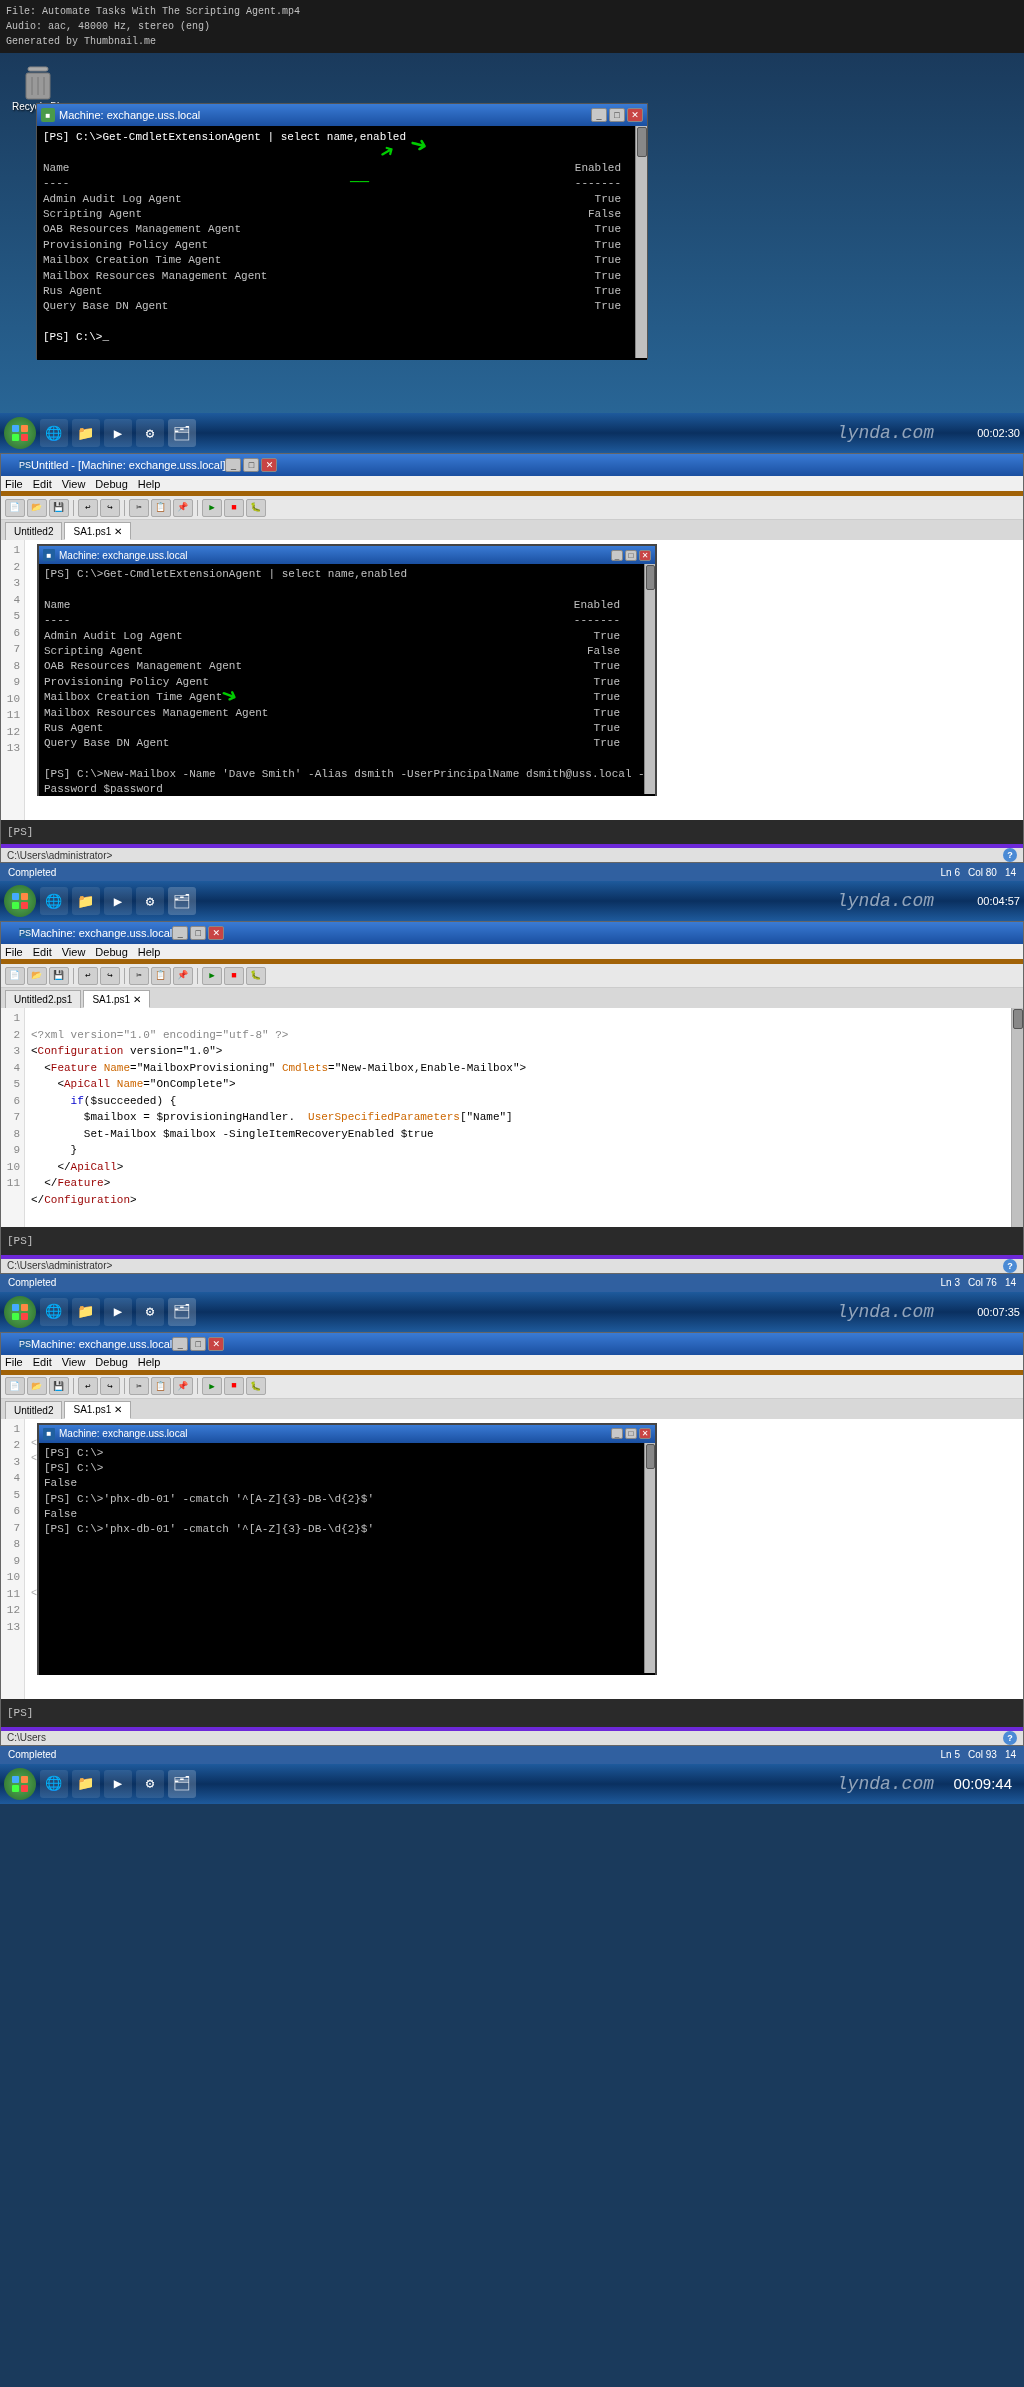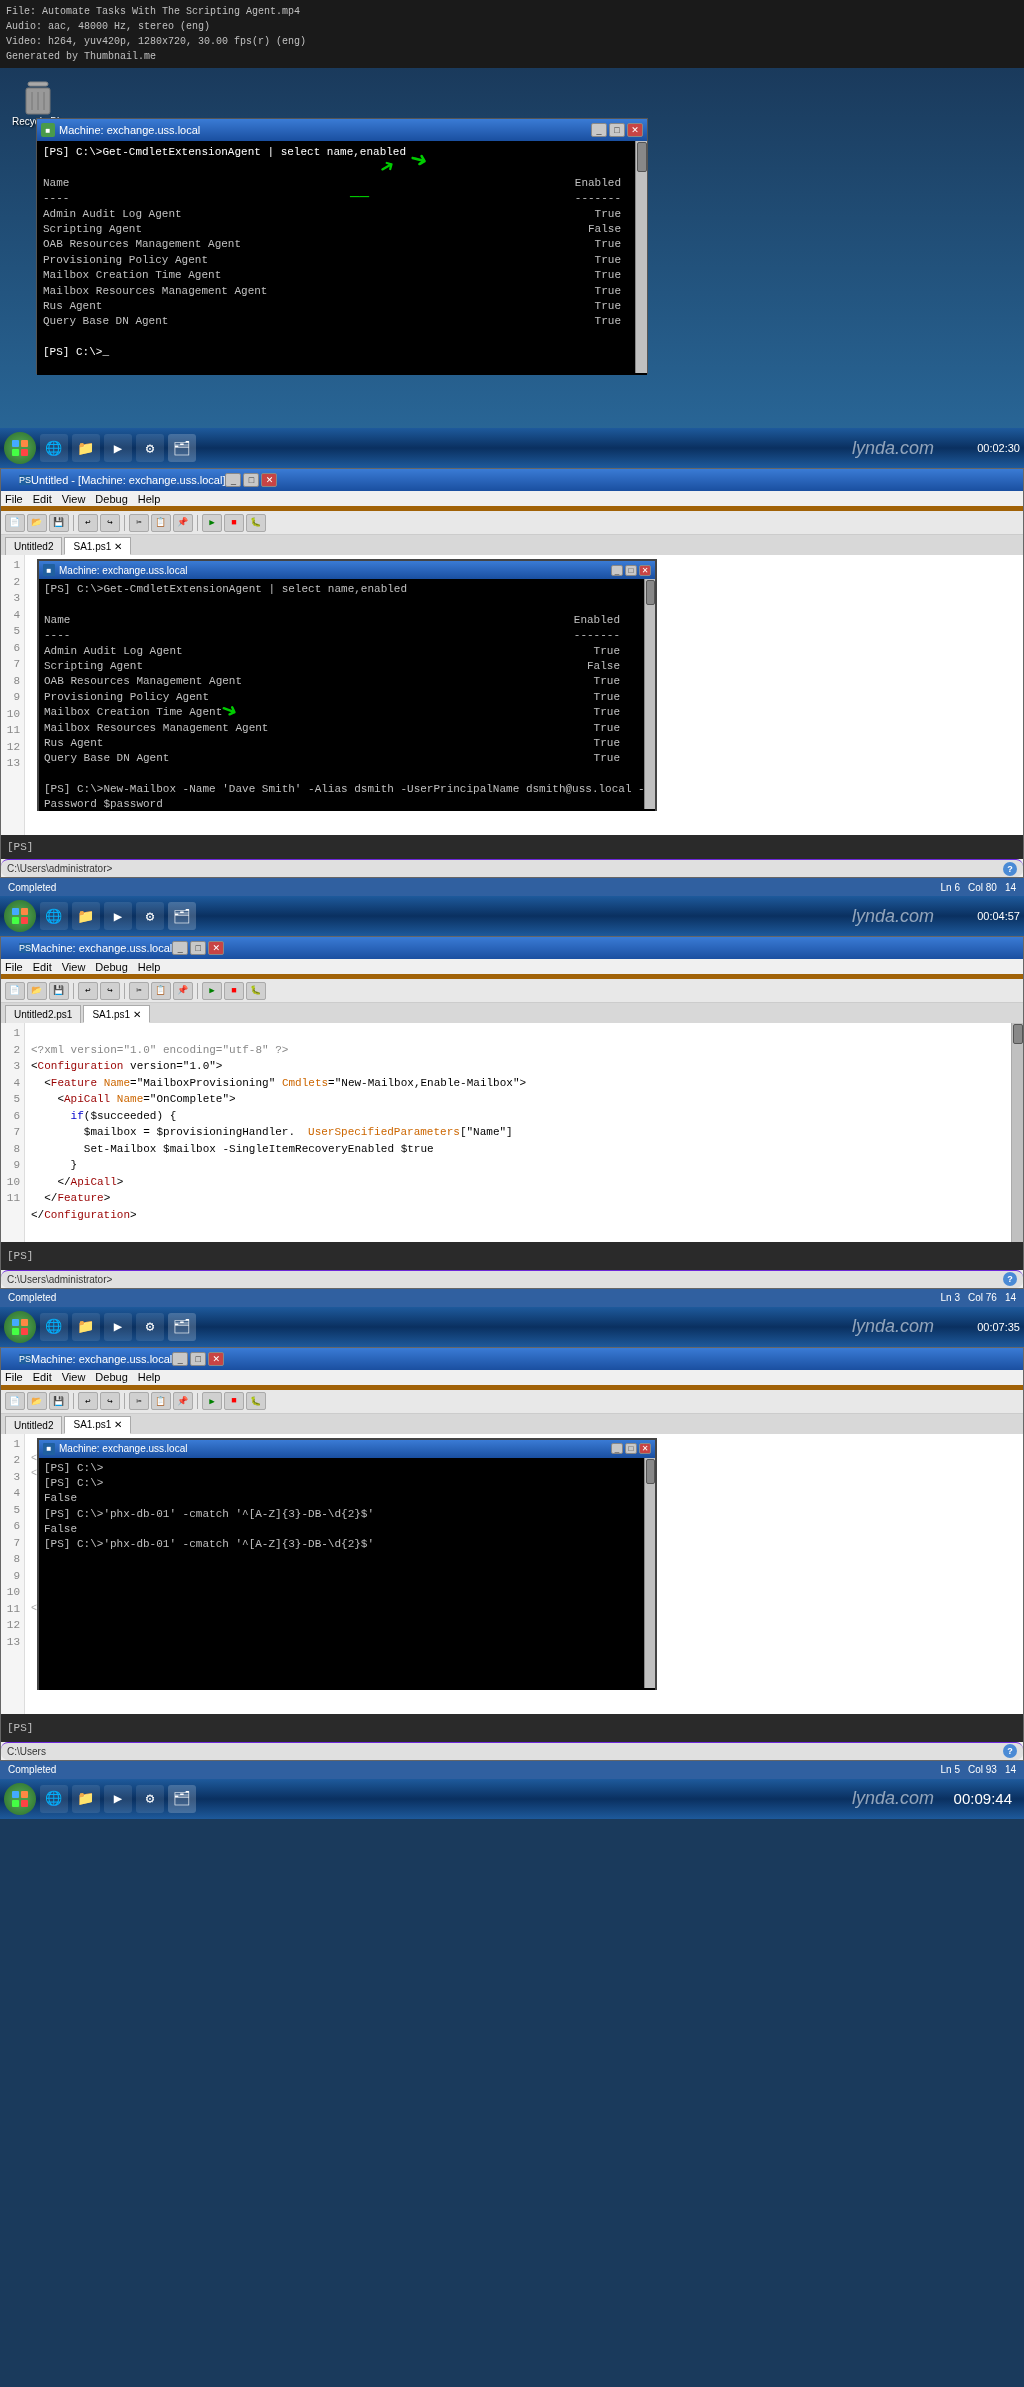--- a/index.html
+++ b/index.html
@@ -263,23 +263,22 @@
     
     .path-bar {
       height: 18px;
       background: #e0e0e0;
       display: flex;
       align-items: center;
       padding: 0 6px;
       font-family: Arial, sans-serif;
       font-size: 10px;
       color: #333;
-      border-top: 1px solid #6d28d9;
+      border-top: 4px solid #6d28d9;
       justify-content: space-between;
-      border-radius: 7px;
     }
     .path-bar .help-icon {
       width: 14px;
       height: 14px;
       background: #4a8ad5;
       border-radius: 50%;
       display: flex;
       align-items: center;
       justify-content: center;
       color: white;
@@ -299,38 +298,37 @@
     .inner-terminal-body {
       background: #000;
       color: #c0c0c0;
       padding: 3px 5px;
       font-family: 'Courier New', monospace;
       font-size: 11px;
       line-height: 1.4;
     }
 
     .lynda-logo {
-      font-family: Liberation Sans, sans-serif;
+      font-family: Liberation Mono, monospace;
       font-style: italic;
       color: rgba(255,255,255,0.55);
       font-size: 20px;
     }
 
     .section-block {
       width: 100%;
       position: relative;
     }
   </style>
 </head>
 <body>
 
 <div class="file-info">
   <div>File: Automate Tasks With The Scripting Agent.mp4</div>
   <div>Audio: aac, 48000 Hz, stereo (eng)</div>
-  <div>Video: h264, yuv420p, 1280x720, 30.00 fps(r) (eng)</div>
   <div>Generated by Thumbnail.me</div>
 </div>
 
 <div class="section-block" style="height:400px; background:linear-gradient(180deg,#1a3a5c 0%,#2a6a9c 100%); position:relative;">
 
   <div class="recycle-bin-area" style="position:absolute;top:4px;left:4px;">
     <div class="recycle-bin-icon">
       <div style="width:32px;height:36px;position:relative;">
         <svg width="32" height="36" viewBox="0 0 32 36">
           <rect x="6" y="2" width="20" height="4" rx="2" fill="#aaa" stroke="#888" stroke-width="1"></rect>

